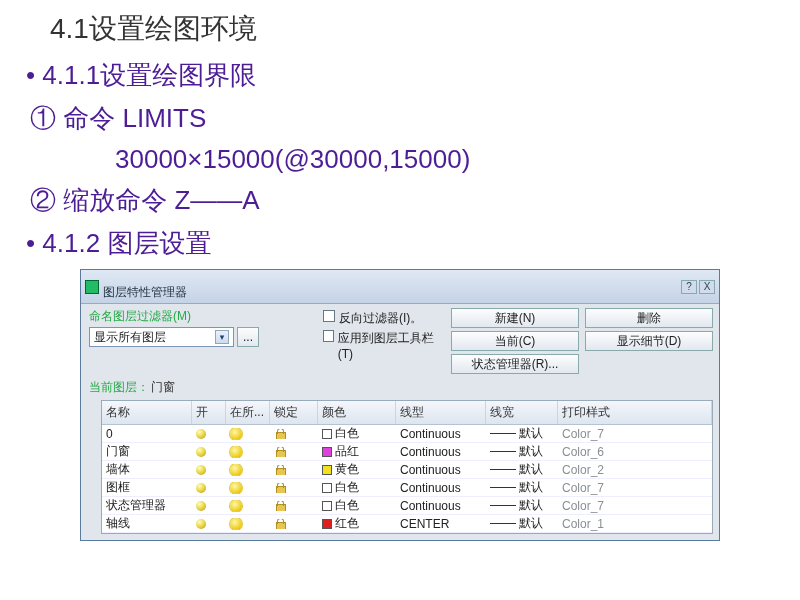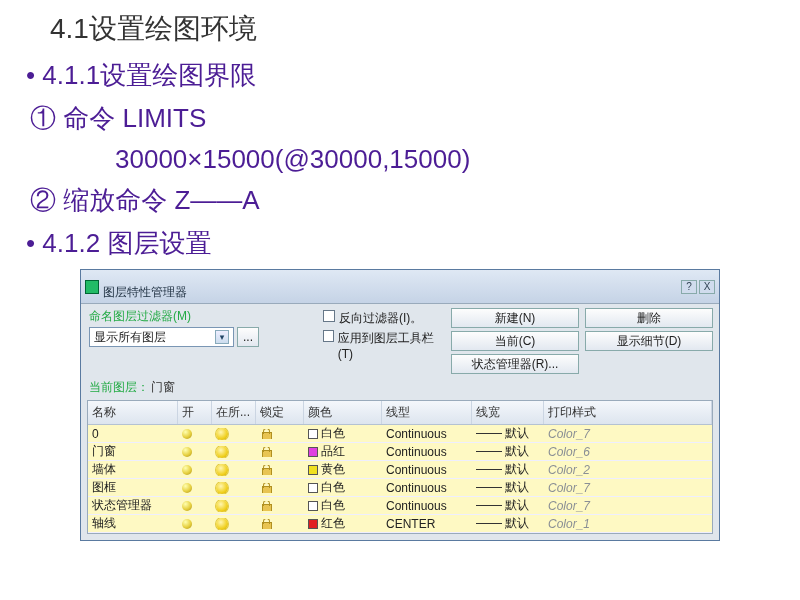--- a/index.html
+++ b/index.html
@@ -31,27 +31,27 @@
   .chk-row { display: flex; align-items: flex-start; gap: 4px; margin-bottom: 3px; padding-left: 48px; }
   .chk { width: 12px; height: 12px; border: 1px solid #678; background: #fff; }
 
   .upper-right { flex: 1; display: grid; grid-template-columns: 1fr 1fr; gap: 3px 6px; }
   .btn { height: 20px; background: linear-gradient(#fdfdfd,#e2e8f0); border: 1px solid #8aa; text-align: center; line-height: 18px; cursor: pointer; font-size: 12px; }
 
   .cur-row { display: flex; align-items: center; padding: 3px 8px 4px 8px; gap: 2px; }
   .cur-label { color: #2a4; }
   .cur-val { color: #333; flex: 1; }
 
-  .grid { margin: 0 6px 6px 6px; border: 1px solid #9ab; background: #fef9c3; }
+  .grid { margin: 0 6px 6px 20px; border: 1px solid #9ab; background: #ffffff; }
   .ghead, .grow { display: grid; grid-template-columns: 90px 34px 44px 48px 78px 90px 72px 1fr; align-items: center; }
   .ghead { background: linear-gradient(#f4f7fb,#dde5ef); border-bottom: 1px solid #b4c2d2; }
   .gh { padding: 3px 4px; font-size: 12px; color: #333; border-right: 1px solid #cbd5e2; white-space: nowrap; overflow: hidden; }
   .grow { border-bottom: 1px solid #eef; height: 18px; }
   .cell { padding: 0 4px; font-size: 12px; display: flex; align-items: center; gap: 3px; overflow: hidden; white-space: nowrap; }
-  .cell.pstyle { color: #8a8f95; font-style: italic; }
+  .cell.pstyle { color: #8a8f95; }
   .bulb { width: 10px; height: 10px; border-radius: 50%; background: radial-gradient(circle at 35% 30%, #ffffb0, #e6d040 55%, #a88a10); }
   .sun { width: 12px; height: 12px; border-radius: 50%; background: radial-gradient(circle at 40% 35%, #fff6b0, #f0d020 60%, #c7a000); box-shadow: 0 0 0 1px #e0c840; }
   .lock { position: relative; width: 12px; height: 10px; }
   .lock::before { content: ""; position: absolute; left: 2px; top: 3px; width: 8px; height: 7px; background: #e8c452; border: 1px solid #b09020; }
   .lock::after { content: ""; position: absolute; left: 3px; top: -1px; width: 5px; height: 5px; border: 1px solid #b09020; border-bottom: none; border-radius: 4px 4px 0 0; }
   .swatch { width: 10px; height: 10px; border: 1px solid #555; flex: none; }
   .lw-line { width: 26px; height: 0; border-top: 1px solid #333; display: inline-block; }
 </style>
 </head>
 <body>

